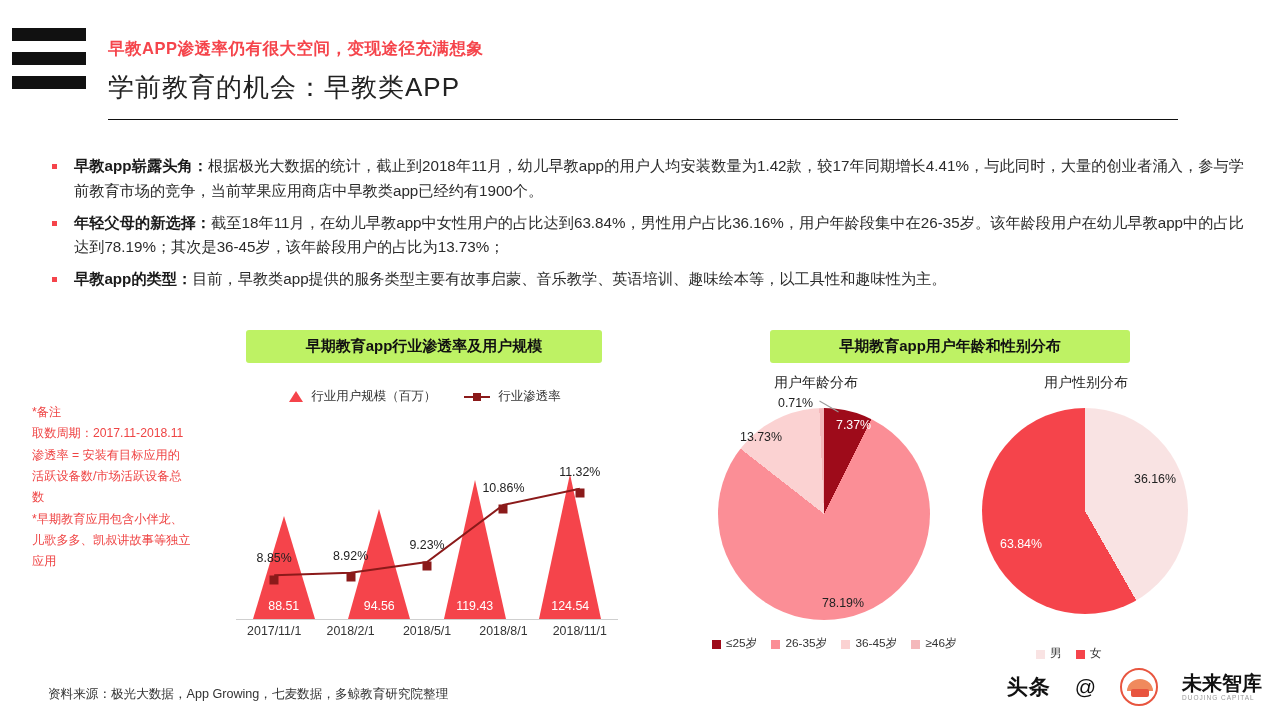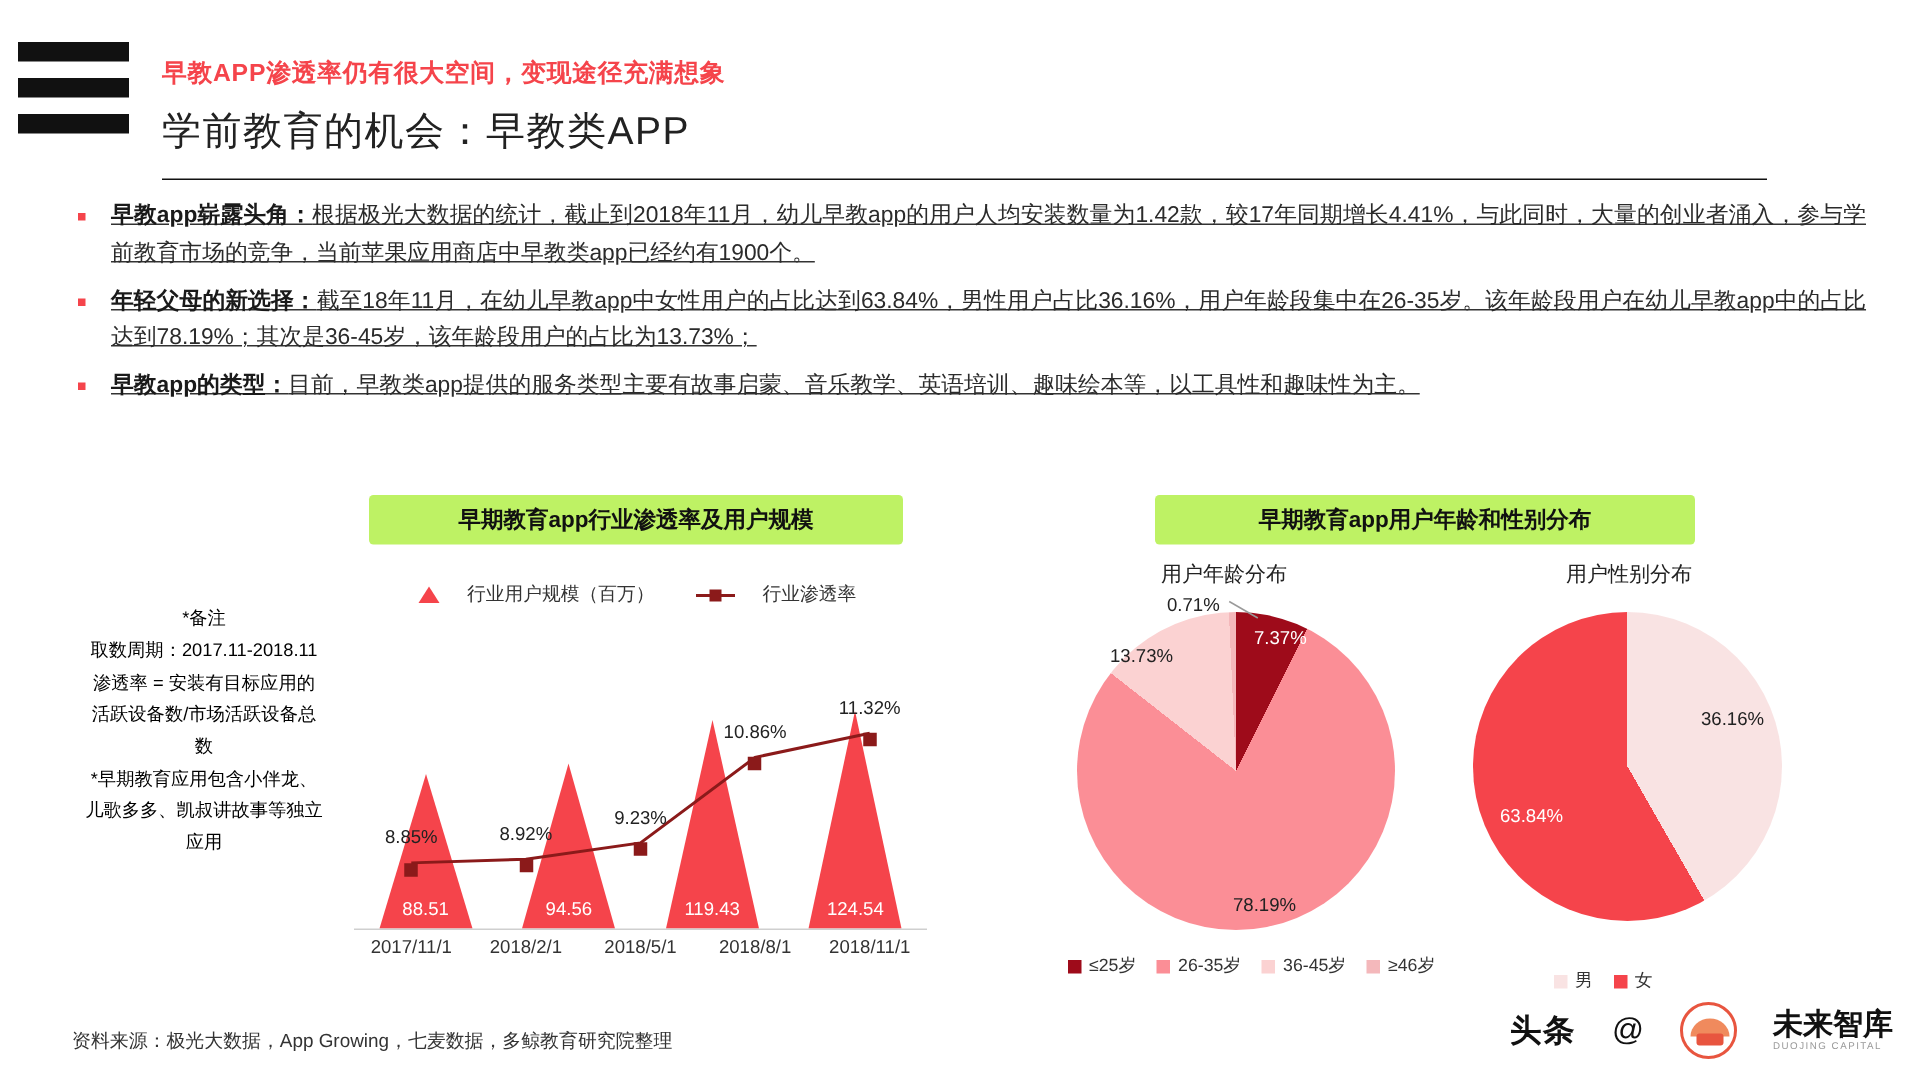--- a/index.html
+++ b/index.html
@@ -21,53 +21,53 @@
     position: absolute; left: 108px; top: 38px;
     font-size: 16.5px; color: #f5444b; font-weight: bold; letter-spacing: .5px;
   }
   .title {
     position: absolute; left: 108px; top: 70px;
     font-size: 26px; color: #222; letter-spacing: 1px;
   }
   .rule { position: absolute; left: 108px; top: 119px; width: 1070px; height: 1px; background: #111; }
 
   
-  .bullets { position: absolute; left: 44px; top: 132px; width: 1200px; text-decoration: underline; }
+  .bullets { position: absolute; left: 44px; top: 154px; width: 1200px; }
   .bullet { position: relative; padding-left: 30px; margin-bottom: 7px; }
   .bullet .dot {
     position: absolute; left: 8px; top: 10px;
     width: 5px; height: 5px; background: #f5444b;
   }
   .bullet p {
     margin: 0; font-size: 15.2px; line-height: 1.63; color: #2b2b2b; text-align: justify;
   }
   .bullet b { color: #1a1a1a; }
 
   
   .notes {
-    position: absolute; left: 56px; top: 402px; width: 160px;
-    font-size: 12.2px; line-height: 1.75; color: #000000; text-align: center;
+    position: absolute; left: 32px; top: 402px; width: 160px;
+    font-size: 12.2px; line-height: 1.75; color: #ef4444;
   }
 
   
   .card-title {
     position: absolute; background: #bef264; color: #111;
     font-size: 15px; font-weight: bold; text-align: center;
     border-radius: 3px; display: flex; align-items: center; justify-content: center;
   }
   #left-card-title { left: 246px; top: 330px; width: 356px; height: 33px; }
   #right-card-title { left: 770px; top: 330px; width: 360px; height: 33px; }
 
   
   .legend-left {
     position: absolute; left: 250px; top: 388px; width: 350px;
     display: flex; justify-content: center; gap: 28px;
     font-size: 12.5px; color: #333;
   }
-  .legend-left .item { display: flex; align-items: center; gap: 18px; }
+  .legend-left .item { display: flex; align-items: center; gap: 8px; }
   .tri-mark { width: 0; height: 0; border-left: 7px solid transparent; border-right: 7px solid transparent; border-bottom: 11px solid #f5444b; }
   .line-mark { position: relative; width: 26px; height: 2px; background: #8b1a1a; }
   .line-mark::after {
     content: ""; position: absolute; left: 9px; top: -3px; width: 8px; height: 8px; background: #8b1a1a;
   }
 
   
   .combo { position: absolute; left: 222px; top: 418px; width: 400px; height: 230px; }
   .combo .axis-x { position: absolute; left: 14px; bottom: 28px; width: 382px; height: 1px; background: #cfcfcf; }
   .combo .cats {

